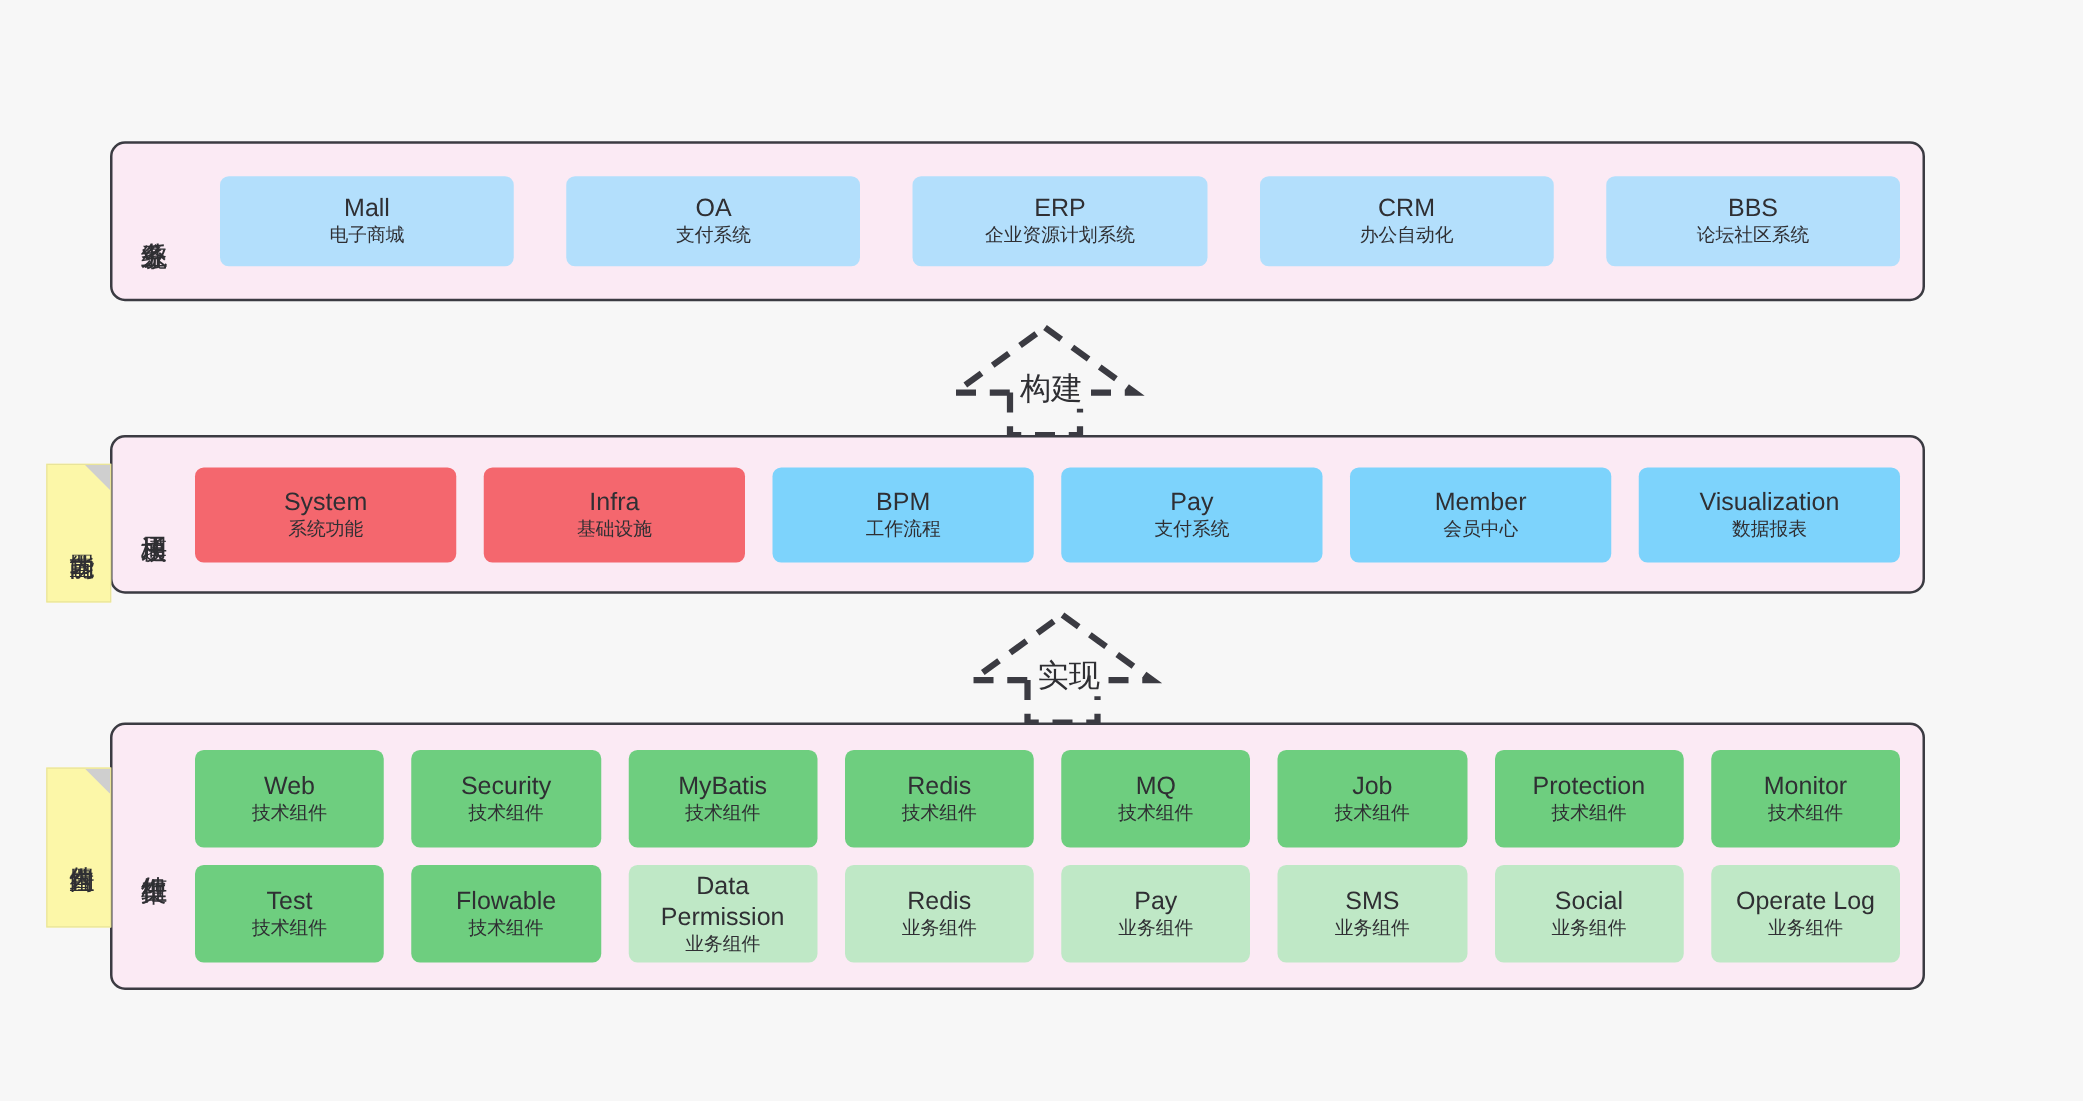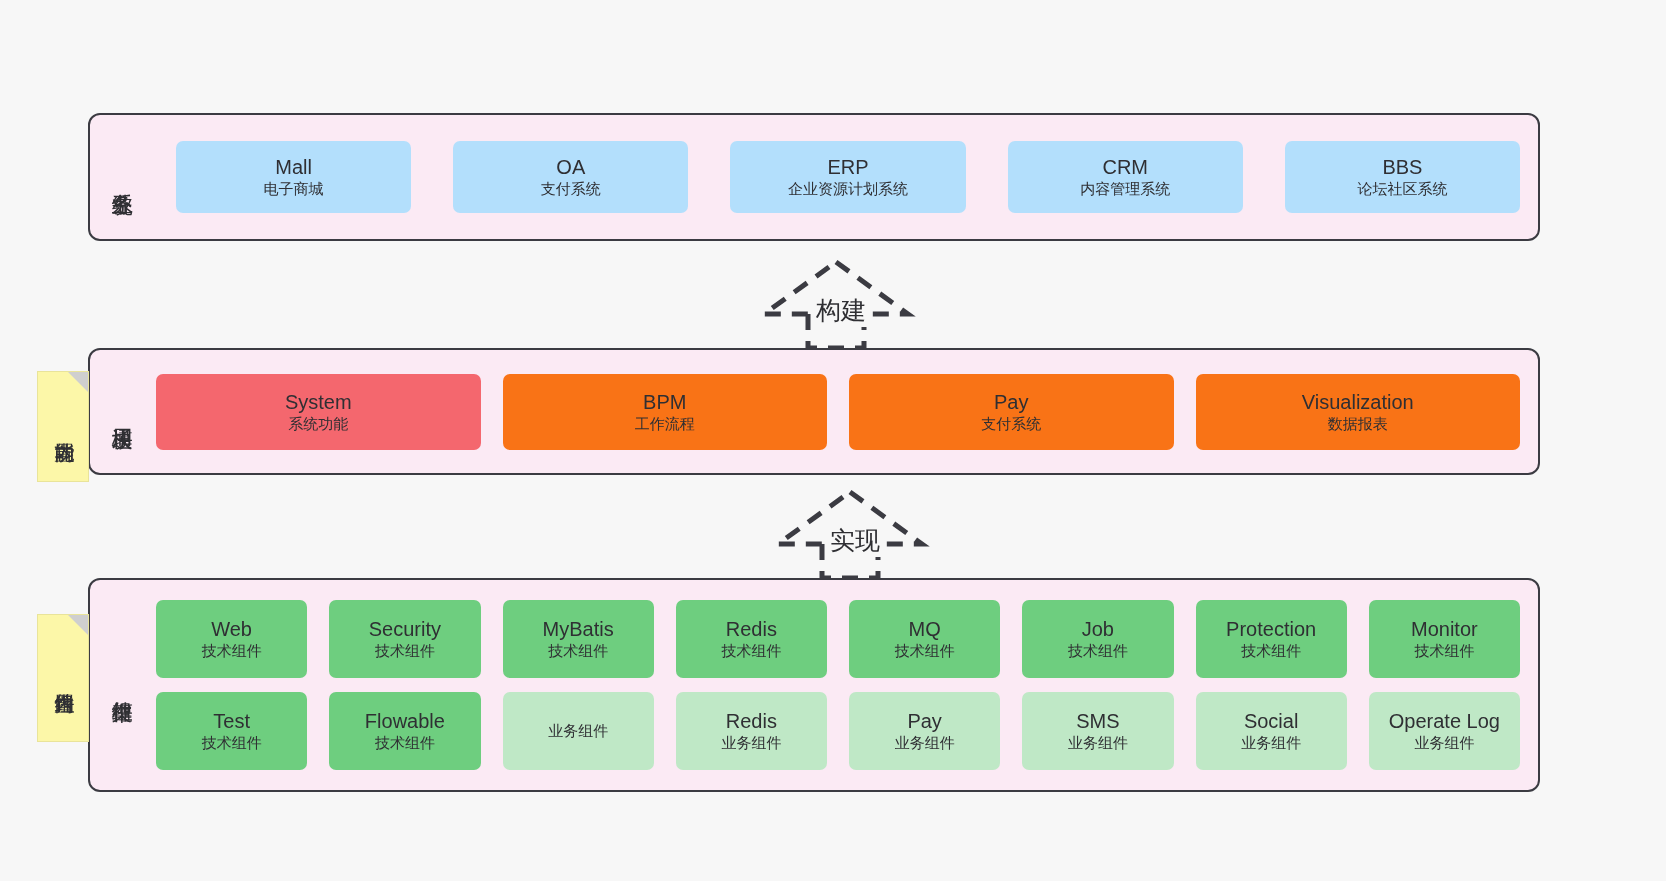--- a/index.html
+++ b/index.html
@@ -80,21 +80,21 @@
     color: #2f2f33;
   }
   .card .cn {
     font-size: 15px;
     color: #2f2f33;
   }
 
   
   .c-blue        { background: #b3dffc; margin-left: 20px; }
   .c-red         { background: #f4676e; }
-  .c-pink        { background: #f97316; }
+  .c-pink        { background: #7dd3fc; }
   .c-green       { background: #6ece7f; }
   .c-green-light { background: #bfe8c6; }
 
   
   #layer-business  { left: 88px;  top: 113px; width: 1452px; height: 128px; }
   #layer-common    { left: 88px;  top: 348px; width: 1452px; height: 127px; }
   #layer-framework { left: 88px;  top: 578px; width: 1452px; height: 214px; }
 
   #layer-business .card  { height: 72px; }
   #layer-common .card    { height: 76px; }
@@ -163,21 +163,21 @@
         <div class="card c-blue">
           <span class="en">OA</span>
           <span class="cn">支付系统</span>
         </div>
         <div class="card c-blue">
           <span class="en">ERP</span>
           <span class="cn">企业资源计划系统</span>
         </div>
         <div class="card c-blue">
           <span class="en">CRM</span>
-          <span class="cn">内容管理系统</span>
+          <span class="cn">办公自动化</span>
         </div>
         <div class="card c-blue">
           <span class="en">BBS</span>
           <span class="cn">论坛社区系统</span>
         </div>
       </div>
     </div>
   </div>
 
   <div class="arrow" id="arrow-build">
@@ -189,27 +189,35 @@
   </div>
 
   <div class="layer" id="layer-common">
     <div class="layer-title">通用模块</div>
     <div class="layer-body">
       <div class="row">
         <div class="card c-red">
           <span class="en">System</span>
           <span class="cn">系统功能</span>
         </div>
+        <div class="card c-red">
+          <span class="en">Infra</span>
+          <span class="cn">基础设施</span>
+        </div>
         <div class="card c-pink">
           <span class="en">BPM</span>
           <span class="cn">工作流程</span>
         </div>
         <div class="card c-pink">
           <span class="en">Pay</span>
           <span class="cn">支付系统</span>
+        </div>
+        <div class="card c-pink">
+          <span class="en">Member</span>
+          <span class="cn">会员中心</span>
         </div>
         <div class="card c-pink">
           <span class="en">Visualization</span>
           <span class="cn">数据报表</span>
         </div>
       </div>
     </div>
   </div>
 
   <div class="arrow" id="arrow-implement">
@@ -260,20 +268,21 @@
       <div class="row">
         <div class="card c-green">
           <span class="en">Test</span>
           <span class="cn">技术组件</span>
         </div>
         <div class="card c-green">
           <span class="en">Flowable</span>
           <span class="cn">技术组件</span>
         </div>
         <div class="card c-green-light">
+          <span class="en">Data Permission</span>
           <span class="cn">业务组件</span>
         </div>
         <div class="card c-green-light">
           <span class="en">Redis</span>
           <span class="cn">业务组件</span>
         </div>
         <div class="card c-green-light">
           <span class="en">Pay</span>
           <span class="cn">业务组件</span>
         </div>

